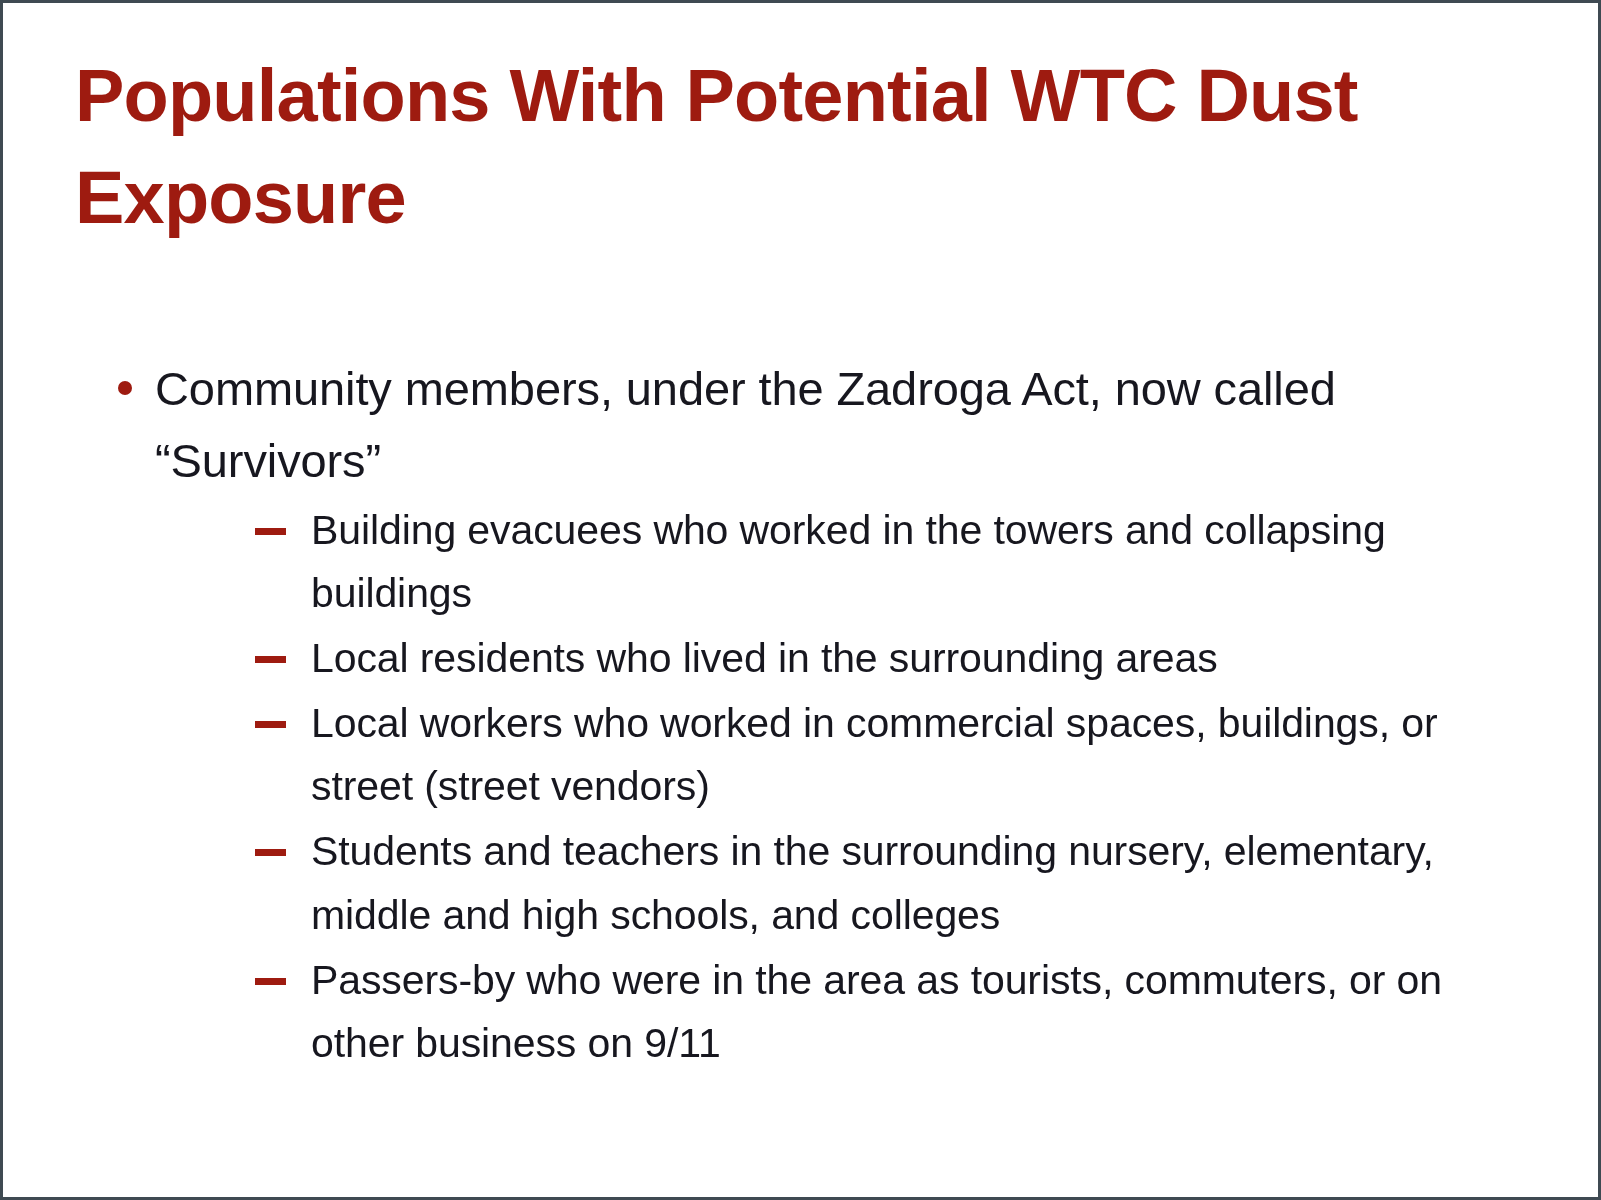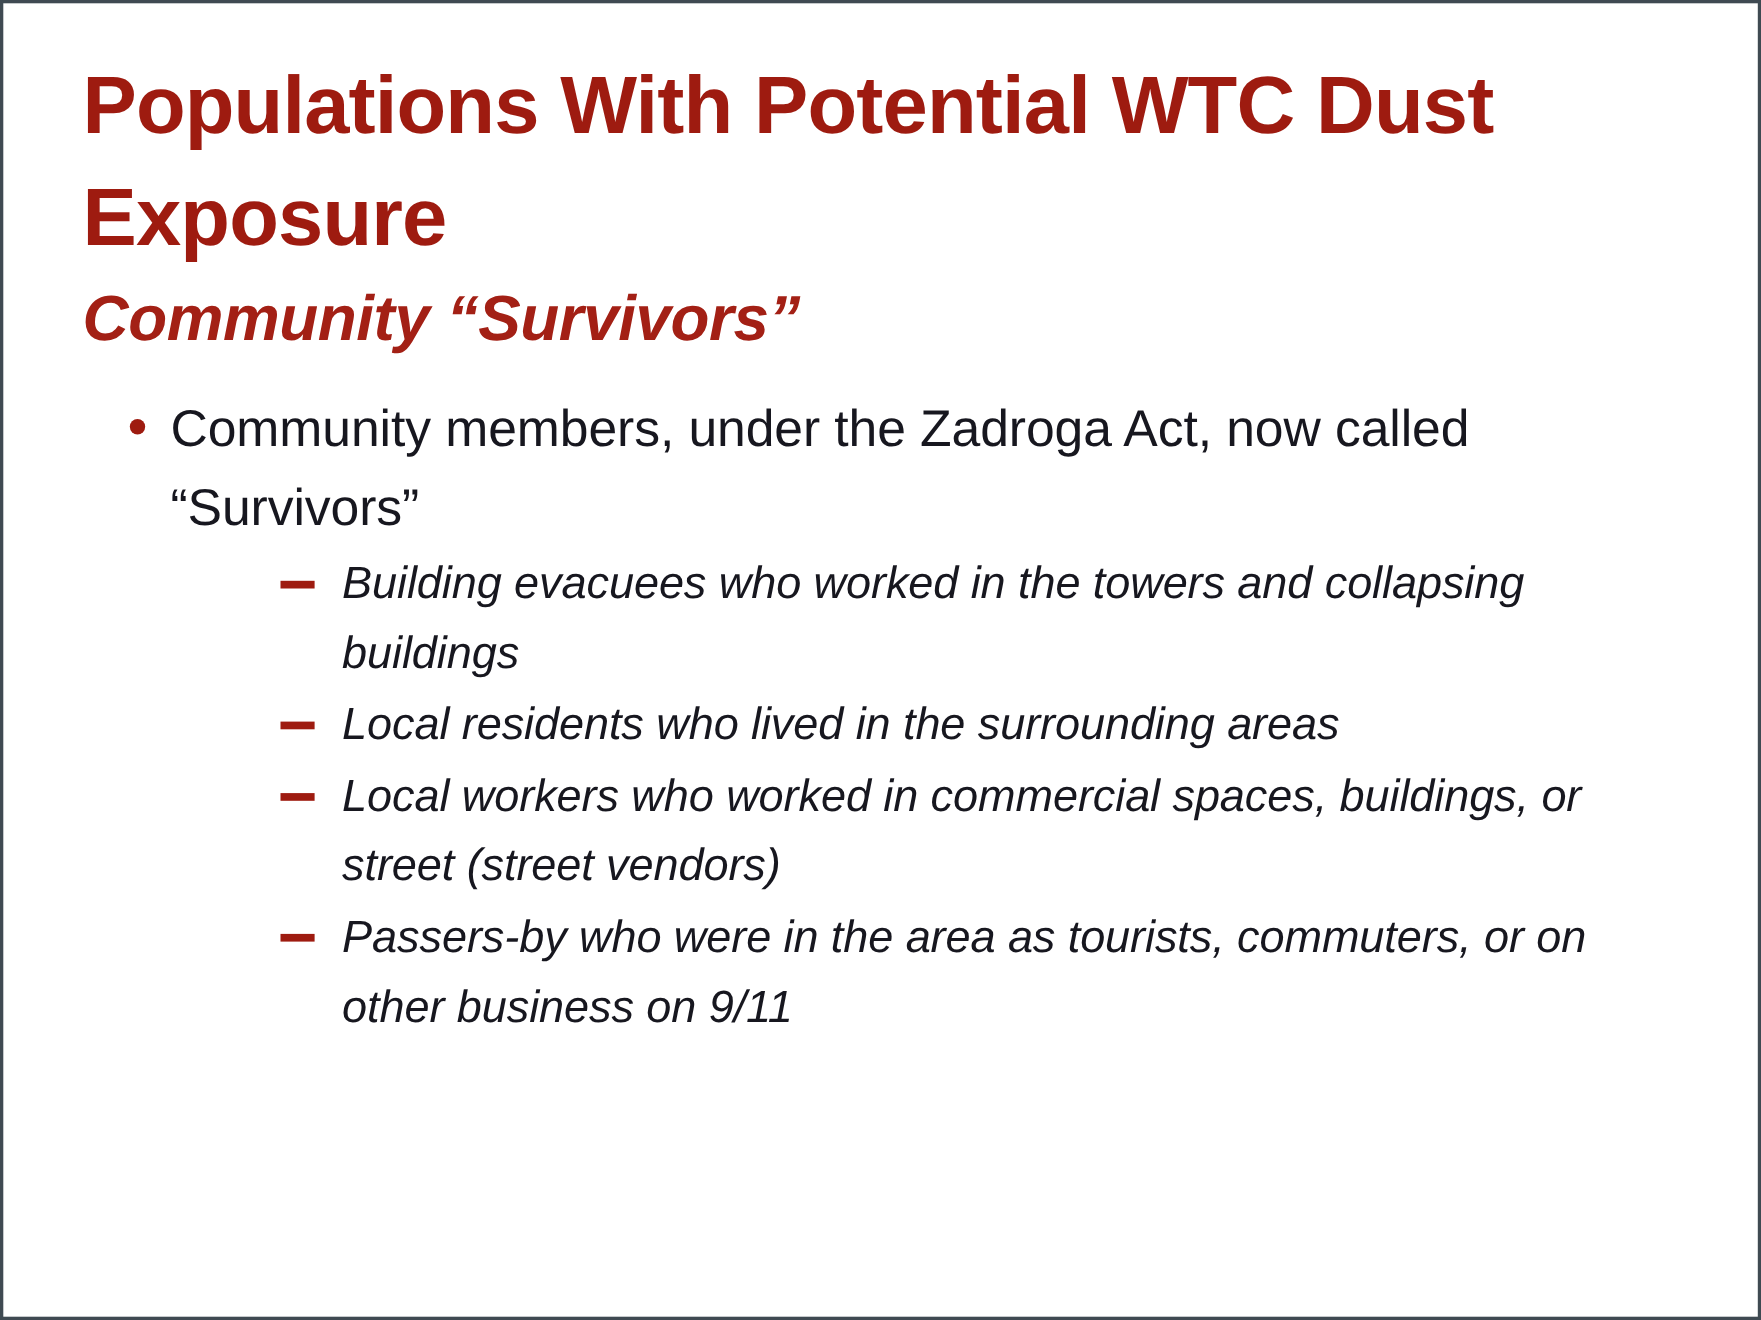--- a/index.html
+++ b/index.html
@@ -109,21 +109,20 @@
 
   li.bullet-l2 {
     position: relative;
     padding-left: 156px;
     color: #17171f;
     font-family: "Liberation Sans", sans-serif;
     font-size: 41px;
     line-height: 1.54;
     letter-spacing: -0.1px;
     margin: 0 0 2px 0;
-    font-style: italic;
   }
 
   li.bullet-l2 > .marker-dash {
     position: absolute;
     left: 100px;
     top: 29px;
     width: 31px;
     height: 7px;
     background: #9e1b10;
   }
@@ -134,21 +133,20 @@
   }
 </style>
 </head>
 <body>
 
 <div id="slide">
   <div id="slide-inner">
 
     <div class="title-block">
       <h1 class="slide-title">Populations With Potential WTC Dust Exposure</h1>
-      <h2 class="slide-subtitle">Community “Survivors”</h2>
     </div>
 
     <div class="body-block">
       <ul class="level1">
 
         <li class="bullet-l1">
           <span class="marker-dot"></span>
           <span class="l1-text">Community members, under the Zadroga Act, now called “Survivors”</span>
 
           <ul class="level2">
@@ -161,20 +159,24 @@
             <li class="bullet-l2">
               <span class="marker-dash"></span>
               <span class="l2-text">Local residents who lived in the surrounding areas</span>
             </li>
 
             <li class="bullet-l2">
               <span class="marker-dash"></span>
               <span class="l2-text">Local workers who worked in commercial spaces, buildings, or street (street vendors)</span>
             </li>
 
+            <li class="bullet-l2">
+              <span class="marker-dash"></span>
+              <span class="l2-text">Students and teachers in the surrounding nursery, elementary, middle and high schools, and colleges</span>
+            </li>
 
             <li class="bullet-l2">
               <span class="marker-dash"></span>
               <span class="l2-text">Passers-by who were in the area as tourists, commuters, or on other business on 9/11</span>
             </li>
 
           </ul>
         </li>
 
       </ul>

